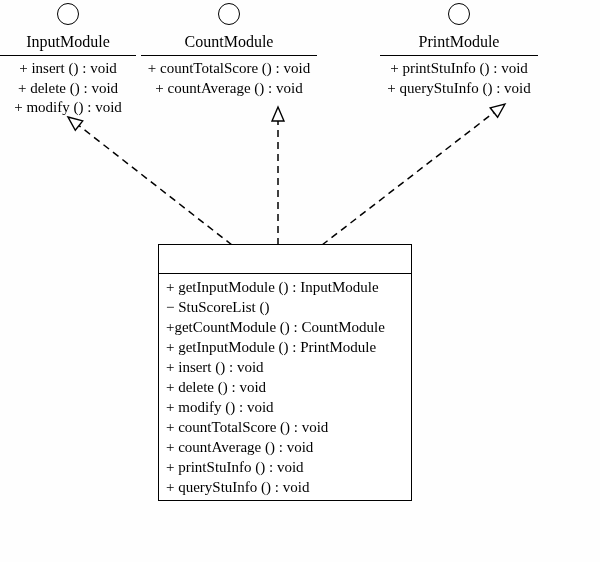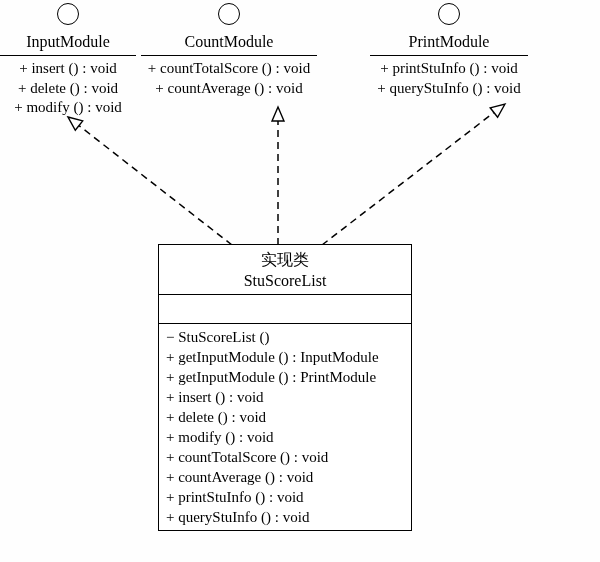--- a/index.html
+++ b/index.html
@@ -11,21 +11,21 @@
     font-family:"Liberation Serif","DejaVu Serif",serif;
     color:#000;
     overflow:hidden;
   }
   svg.arrows { position:absolute; left:0; top:0; width:600px; height:562px; pointer-events:none; }
 
   
   .iface { position:absolute; top:0; text-align:center; }
   .iface-input { left:0;   width:136px; }
   .iface-count { left:141px; width:176px; }
-  .iface-print { left:370px; width:158px; }
+  .iface-print { left:380px; width:158px; }
   .lollipop {
     width:22px; height:22px;
     border:1.6px solid #000; border-radius:50%;
     margin:3px auto 7px auto;
     background:#fff;
   }
   .iface-name { font-size:16px; line-height:20px; }
   .iface-line { border-top:1.6px solid #000; margin-top:3px; }
   .iface-methods { padding-top:3px; font-size:15px; line-height:19.5px; white-space:nowrap; }
 
@@ -80,28 +80,25 @@
     <div class="lollipop"></div>
     <div class="iface-name">PrintModule</div>
     <div class="iface-line"></div>
     <div class="iface-methods">
       <div>+ printStuInfo () : void</div>
       <div>+ queryStuInfo () : void</div>
     </div>
   </div>
 
   <div class="class-box">
-    <div class="class-title">
-      <div>实现类</div>
-      <div>StuScoreList</div>
-    </div>
     <div class="class-attrs"></div>
     <div class="class-methods">
+      <div>+ getInputModule () : InputModule</div>
       <div>− StuScoreList ()</div>
-      <div>+ getInputModule () : InputModule</div>
+      <div>+getCountModule () : CountModule</div>
       <div>+ getInputModule () : PrintModule</div>
       <div>+ insert () : void</div>
       <div>+ delete () : void</div>
       <div>+ modify () : void</div>
       <div>+ countTotalScore () : void</div>
       <div>+ countAverage () : void</div>
       <div>+ printStuInfo () : void</div>
       <div>+ queryStuInfo () : void</div>
     </div>
   </div>

